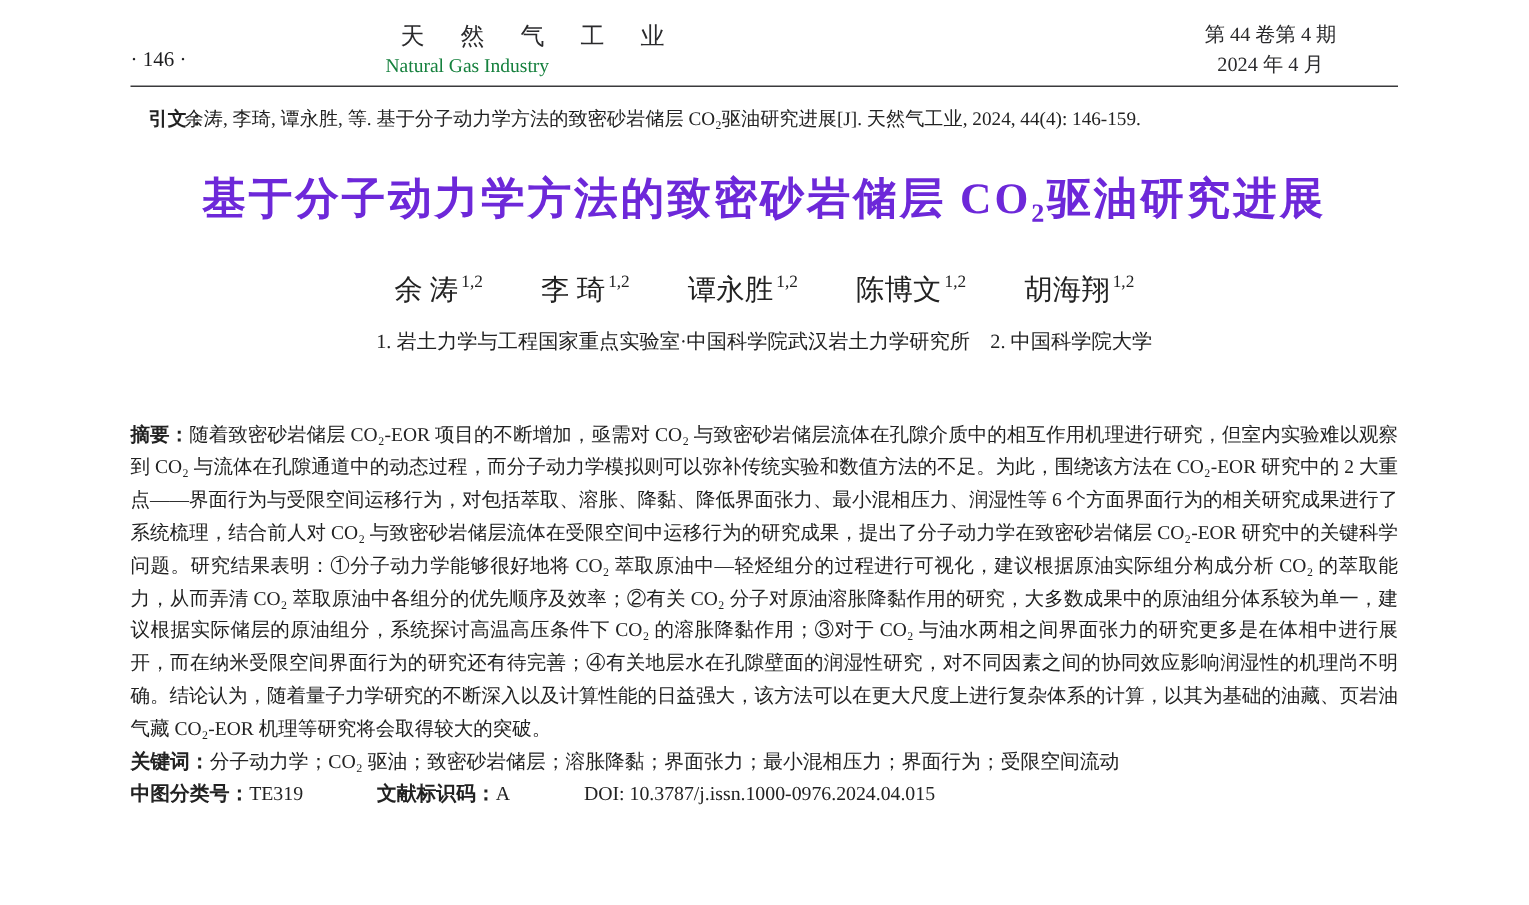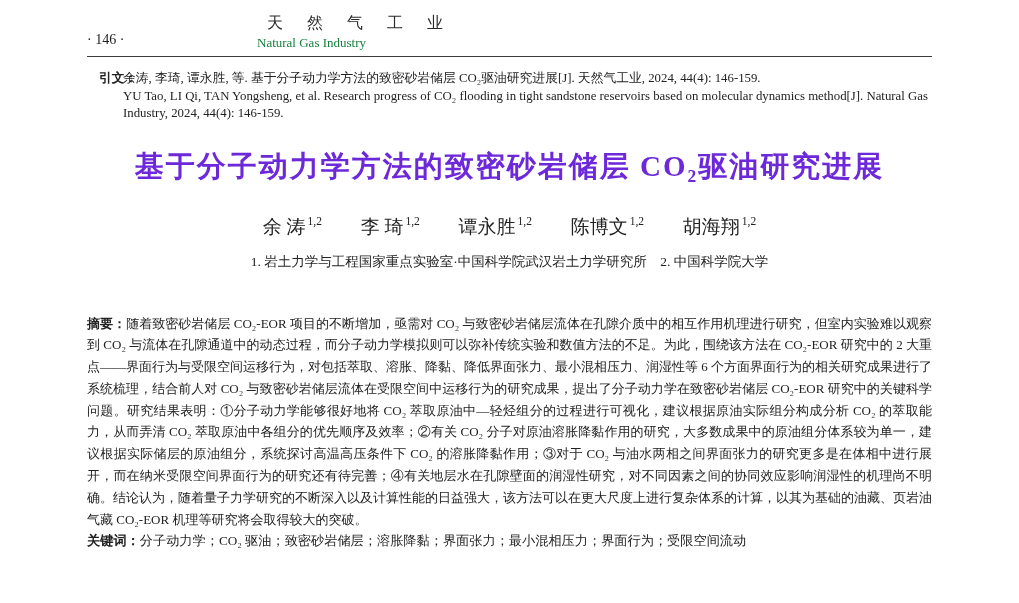--- a/index.html
+++ b/index.html
@@ -106,40 +106,48 @@
 
 <div class="page">
   <div class="content">
 
     <div class="header">
       <div class="header-left">· 146 ·</div>
       <div class="header-center">
         <div class="journal-cn">天 然 气 工 业</div>
         <div class="journal-en">Natural Gas Industry</div>
       </div>
+      <div class="header-right">
+        <div>第 44 卷第 4 期</div>
+        <div>2024 年 4 月</div>
+      </div>
     </div>
     <hr class="header-rule">
 
     <div class="citation">
       <span class="citation-label">引文：</span>
       <div class="citation-cn">余涛, 李琦, 谭永胜, 等. 基于分子动力学方法的致密砂岩储层 CO₂驱油研究进展[J]. 天然气工业, 2024, 44(4): 146-159.</div>
-      <div class="citation-en">YU Tao, LI Qi, TAN Yongsheng, et al. Research progress of CO₂ flooding in tight sandstone reservoirs based on molecular dynamics method[J]. Natural Gas Industry, 2024, 44(4): 146-159.</div>
     </div>
 
     <h1 class="paper-title">基于分子动力学方法的致密砂岩储层 CO₂驱油研究进展</h1>
 
     <div class="authors-row">
       <span class="author"><span>余 涛</span><sup>1,2</sup></span>
       <span class="author"><span>李 琦</span><sup>1,2</sup></span>
       <span class="author"><span>谭永胜</span><sup>1,2</sup></span>
       <span class="author"><span>陈博文</span><sup>1,2</sup></span>
       <span class="author"><span>胡海翔</span><sup>1,2</sup></span>
     </div>
 
     <div class="affiliation">1. 岩土力学与工程国家重点实验室·中国科学院武汉岩土力学研究所　2. 中国科学院大学</div>
 
     <p class="abstract"><span class="inline-label">摘要：</span><span>随着致密砂岩储层 CO₂-EOR 项目的不断增加，亟需对 CO₂ 与致密砂岩储层流体在孔隙介质中的相互作用机理进行研究，但室内实验难以观察到 CO₂ 与流体在孔隙通道中的动态过程，而分子动力学模拟则可以弥补传统实验和数值方法的不足。为此，围绕该方法在 CO₂-EOR 研究中的 2 大重点——界面行为与受限空间运移行为，对包括萃取、溶胀、降黏、降低界面张力、最小混相压力、润湿性等 6 个方面界面行为的相关研究成果进行了系统梳理，结合前人对 CO₂ 与致密砂岩储层流体在受限空间中运移行为的研究成果，提出了分子动力学在致密砂岩储层 CO₂-EOR 研究中的关键科学问题。研究结果表明：①分子动力学能够很好地将 CO₂ 萃取原油中—轻烃组分的过程进行可视化，建议根据原油实际组分构成分析 CO₂ 的萃取能力，从而弄清 CO₂ 萃取原油中各组分的优先顺序及效率；②有关 CO₂ 分子对原油溶胀降黏作用的研究，大多数成果中的原油组分体系较为单一，建议根据实际储层的原油组分，系统探讨高温高压条件下 CO₂ 的溶胀降黏作用；③对于 CO₂ 与油水两相之间界面张力的研究更多是在体相中进行展开，而在纳米受限空间界面行为的研究还有待完善；④有关地层水在孔隙壁面的润湿性研究，对不同因素之间的协同效应影响润湿性的机理尚不明确。结论认为，随着量子力学研究的不断深入以及计算性能的日益强大，该方法可以在更大尺度上进行复杂体系的计算，以其为基础的油藏、页岩油气藏 CO₂-EOR 机理等研究将会取得较大的突破。</span></p>
 
     <p class="keywords"><span class="inline-label">关键词：</span><span>分子动力学；CO₂ 驱油；致密砂岩储层；溶胀降黏；界面张力；最小混相压力；界面行为；受限空间流动</span></p>
 
+    <p class="class-line">
+      <span class="seg"><span class="inline-label">中图分类号：</span><span>TE319</span></span>
+      <span class="seg"><span class="inline-label">文献标识码：</span><span>A</span></span>
+      <span class="seg">DOI: 10.3787/j.issn.1000-0976.2024.04.015</span>
+    </p>
 
   </div>
 </div>
 
 </body></html>

